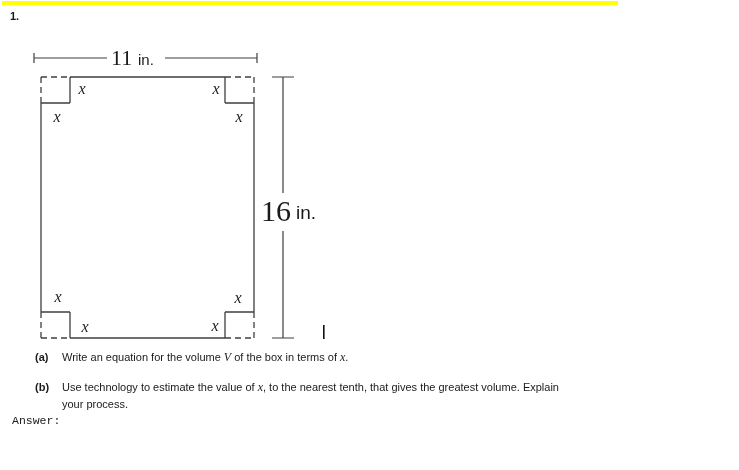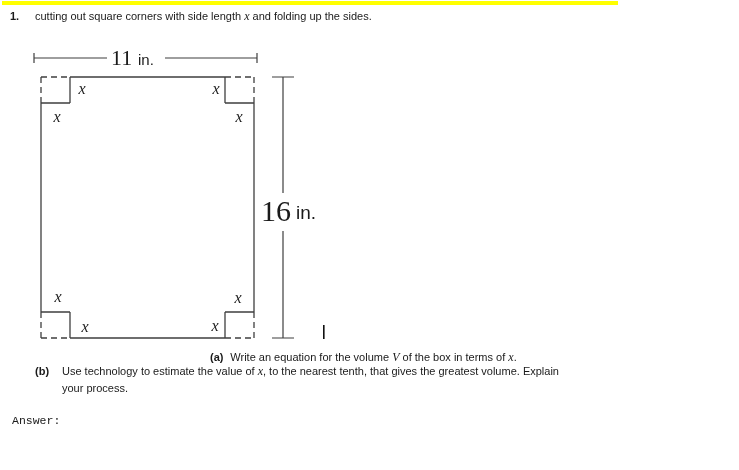--- a/index.html
+++ b/index.html
@@ -28,21 +28,20 @@
 </head>
 <body>
 
 <div class="page">
 
   <div class="highlight-bar" style="background-color: rgb(255, 255, 0);"></div>
 
   <div class="prob-num">1.</div>
 
   <div class="statement">
-    <div><span>cutting out square corners with side length </span><span class="mathvar">x</span><span> and folding up the sides.</span></div>
   </div>
 
   <svg class="diagram-svg" width="345" height="300" viewBox="0 45 345 300" xmlns="http://www.w3.org/2000/svg">
 
     <g>
       <path class="dim-line" d="M34,53 V63 M257,53 V63 M34,58 H107 M165,58 H257"></path>
       <text class="num-serif" x="111" y="65" font-size="22">11</text>
       <text class="unit-sans" x="138" y="65" font-size="15">in.</text>
     </g>
 
@@ -68,24 +67,24 @@
     <text class="xlab" x="216" y="94">x</text>
     <text class="xlab" x="239" y="122">x</text>
     <text class="xlab" x="58" y="302">x</text>
     <text class="xlab" x="85" y="332">x</text>
     <text class="xlab" x="238" y="303">x</text>
     <text class="xlab" x="215" y="331">x</text>
 
     <rect class="caret" x="323" y="325" width="1.6" height="14"></rect>
   </svg>
 
-  <div class="part-row" style="top:350px;text-align:center;">
+  <div class="part-row" style="top:350px;">
     <span class="part-label">(a)</span><span class="part-cont"><span>Write an equation for the volume </span><span class="mathvar">V</span><span> of the box in terms of </span><span class="mathvar">x</span><span>.</span></span>
   </div>
 
-  <div class="part-row" style="top:364px;">
+  <div class="part-row" style="top:380px;">
     <span class="part-label">(b)</span><span class="part-cont"><span>Use technology to estimate the value of </span><span class="mathvar">x</span><span>, to the nearest tenth, that gives the greatest volume. Explain</span></span>
     <div class="part-line2">your process.</div>
   </div>
 
   <div class="answer">Answer:</div>
 
 </div>
 
 </body></html>

